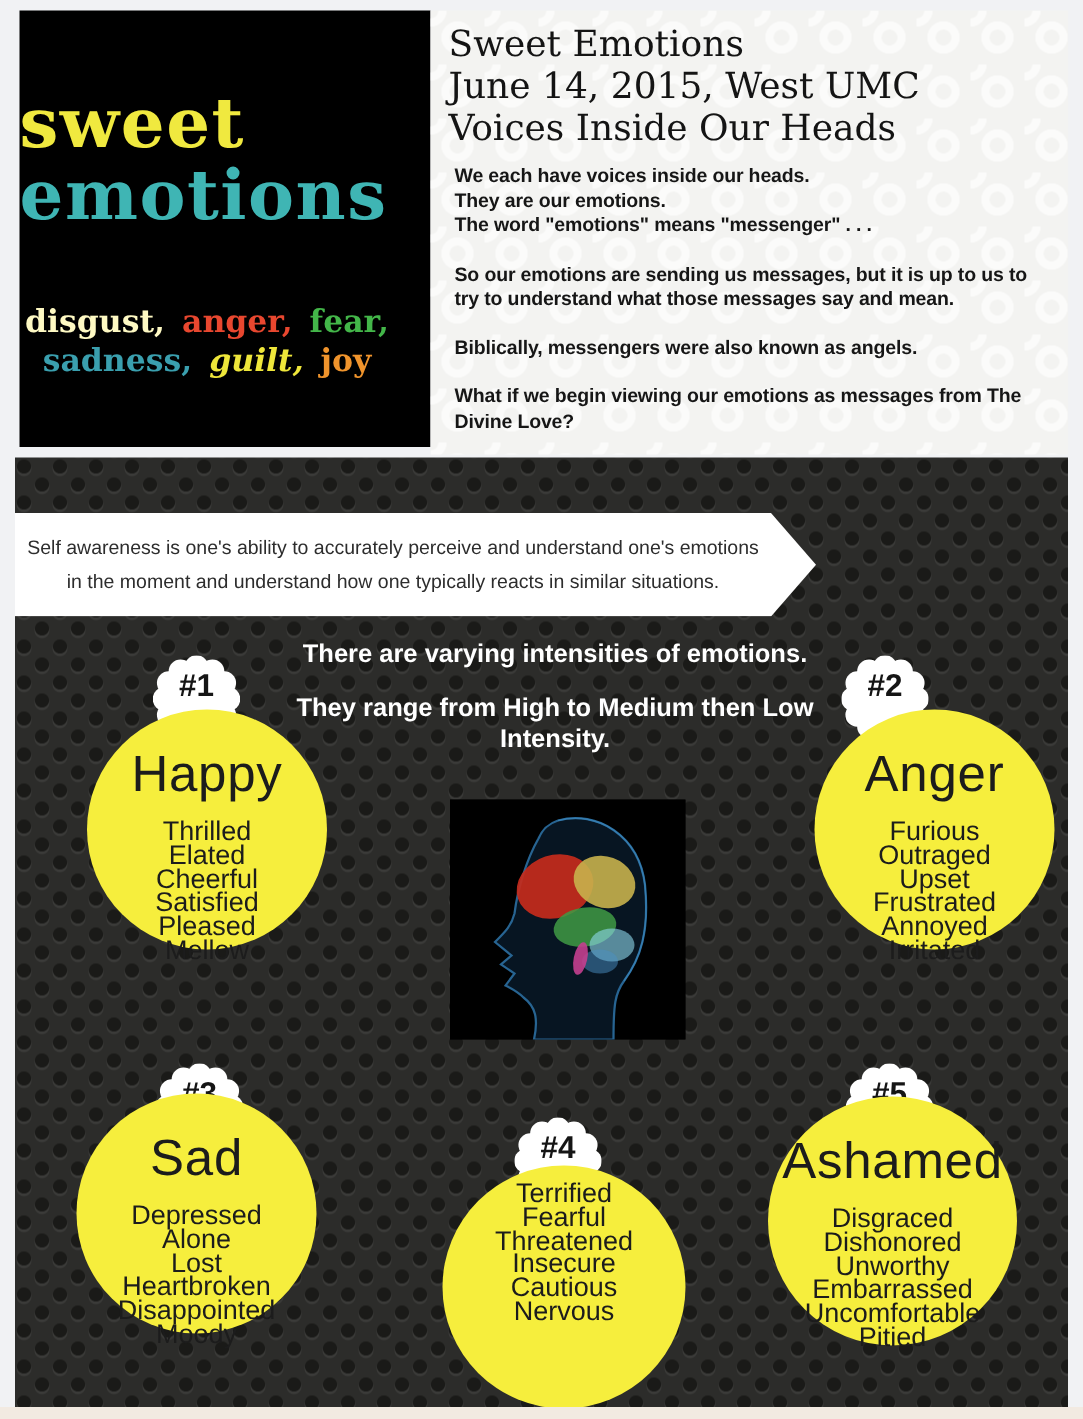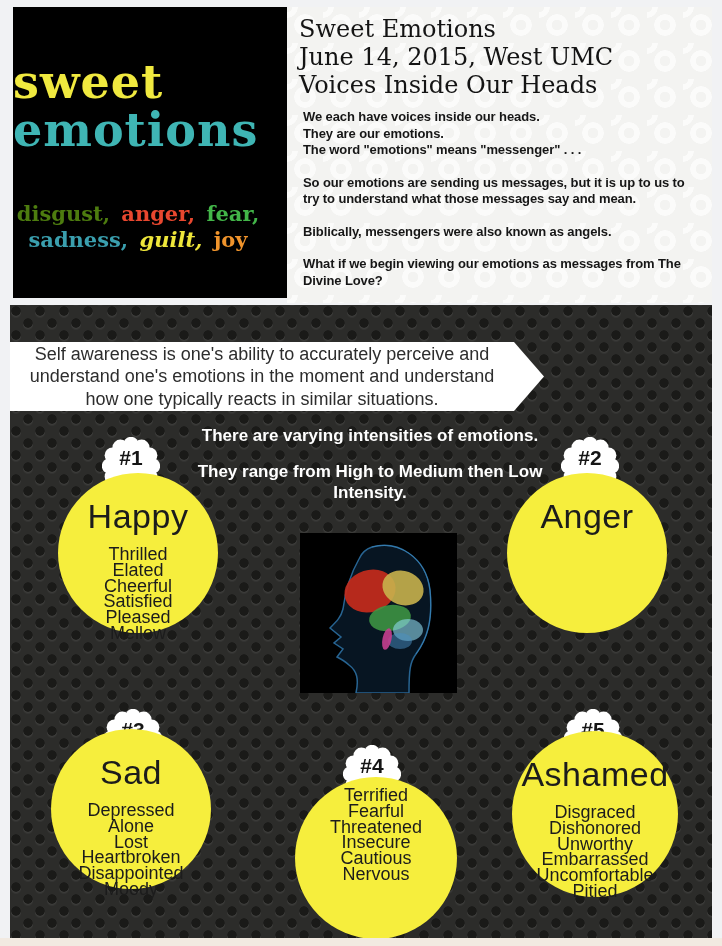--- a/index.html
+++ b/index.html
@@ -39,21 +39,21 @@
     background-size:24px 24px;
     background-position:6px 6px, 6px 7.5px, 18px 18px, 18px 19.5px;
   }
 
   .banner {
     position:absolute; left:0; top:37px; width:534px; height:69px; background:#fff;
     clip-path:polygon(0 0, 504px 0, 534px 34.5px, 504px 69px, 0 69px);
     display:flex; align-items:center; justify-content:center;
     padding-right:38px; padding-left:8px;
   }
-  .banner-text { text-align:center; font-size:18px; line-height:22.5px; color:#2d2d2d; }
+  .banner-text { text-align:center; font-size:13px; line-height:22.5px; color:#2d2d2d; }
 
   .intensity { position:absolute; left:160px; top:120px; width:400px; text-align:center; color:#fff; font-weight:bold; font-size:17px; line-height:21px; }
   .intensity p + p { margin-top:15px; }
 
   .circle-group { position:absolute; }
   .badge { position:absolute; width:58px; height:58px; z-index:1; }
   .badge svg { position:absolute; left:0; top:0; }
   .badge-num { position:absolute; left:0; top:9px; width:58px; text-align:center; font-size:21px; font-weight:bold; color:#151515; }
   .emotion-circle {
     position:absolute; z-index:2; border-radius:50%; background:#f6ee3d;
@@ -71,21 +71,21 @@
 
 <div class="page">
 
   <div class="top-section">
 
     <div class="logo-box">
       <div class="logo-line1" style="color: rgb(240, 233, 63);">sweet</div>
       <div class="logo-line2" style="color: rgb(63, 181, 180);">emotions</div>
       <div class="logo-words" style="font-family:'DejaVu Serif', serif;">
         <div>
-          <span style="color: #4d7c0f;">disgust,</span>
+          <span style="color: #fef9c3;">disgust,</span>
           <span style="color: rgb(232, 71, 47);">anger,</span>
           <span style="color: rgb(67, 182, 73);">fear,</span>
         </div>
         <div>
           <span style="color: rgb(58, 159, 174);">sadness,</span>
           <span style="color: rgb(238, 230, 58); font-style: italic;">guilt,</span>
           <span style="color: rgb(240, 148, 44);">joy</span>
         </div>
       </div>
     </div>
@@ -168,22 +168,30 @@
               <circle cx="8" cy="30" r="8.2"></circle>
               <circle cx="10.9" cy="19" r="8.2"></circle>
               <circle cx="19" cy="10.9" r="8.2"></circle>
               <circle cx="30" cy="8" r="8.2"></circle>
               <circle cx="41" cy="10.9" r="8.2"></circle>
               <circle cx="49.1" cy="19" r="8.2"></circle>
             </g>
           </svg>
         <span class="badge-num">#2</span>
       </div>
-      <div class="emotion-circle" style="left:497px; top:168px; width:160px; height:160px;">
+      <div class="emotion-circle" style="left:533px; top:168px; width:160px; height:160px;">
         <div class="circle-title">Anger</div>
+        <div class="circle-words">
+          <div>Furious</div>
+          <div>Outraged</div>
+          <div>Upset</div>
+          <div>Frustrated</div>
+          <div>Annoyed</div>
+          <div>Irritated</div>
+        </div>
       </div>
     </div>
 
     <div class="circle-group">
       <div class="badge" style="left:94px; top:404px;">
         <svg width="58" height="58" viewBox="0 0 60 60">
             <g fill="#ffffff">
               <circle cx="30" cy="30" r="22"></circle>
               <circle cx="52" cy="30" r="8.2"></circle>
               <circle cx="49.1" cy="41" r="8.2"></circle>

